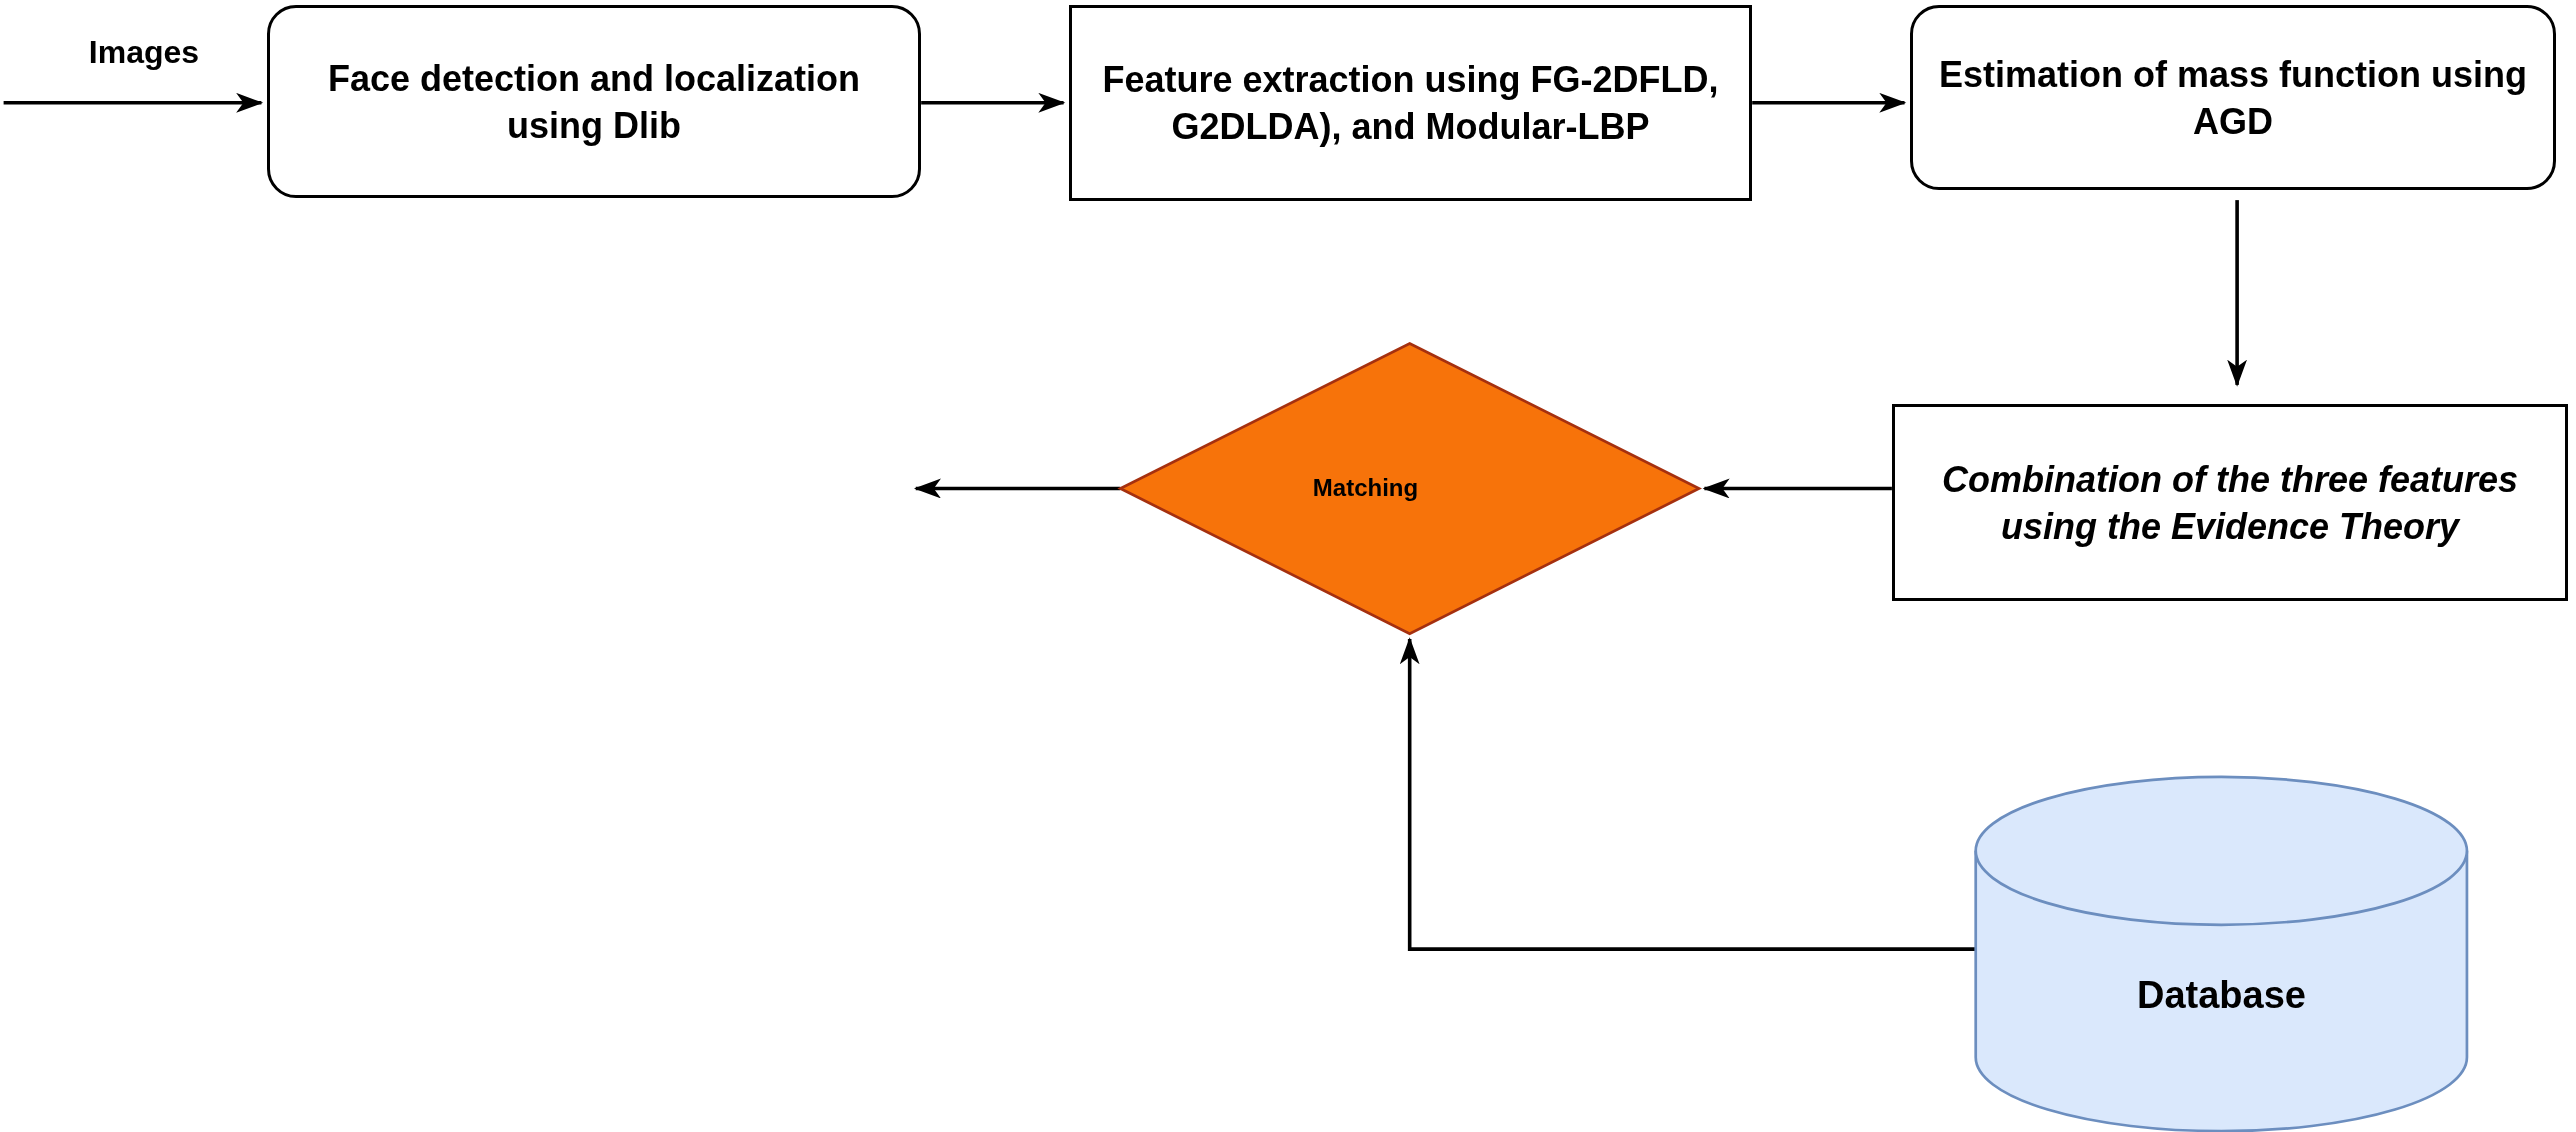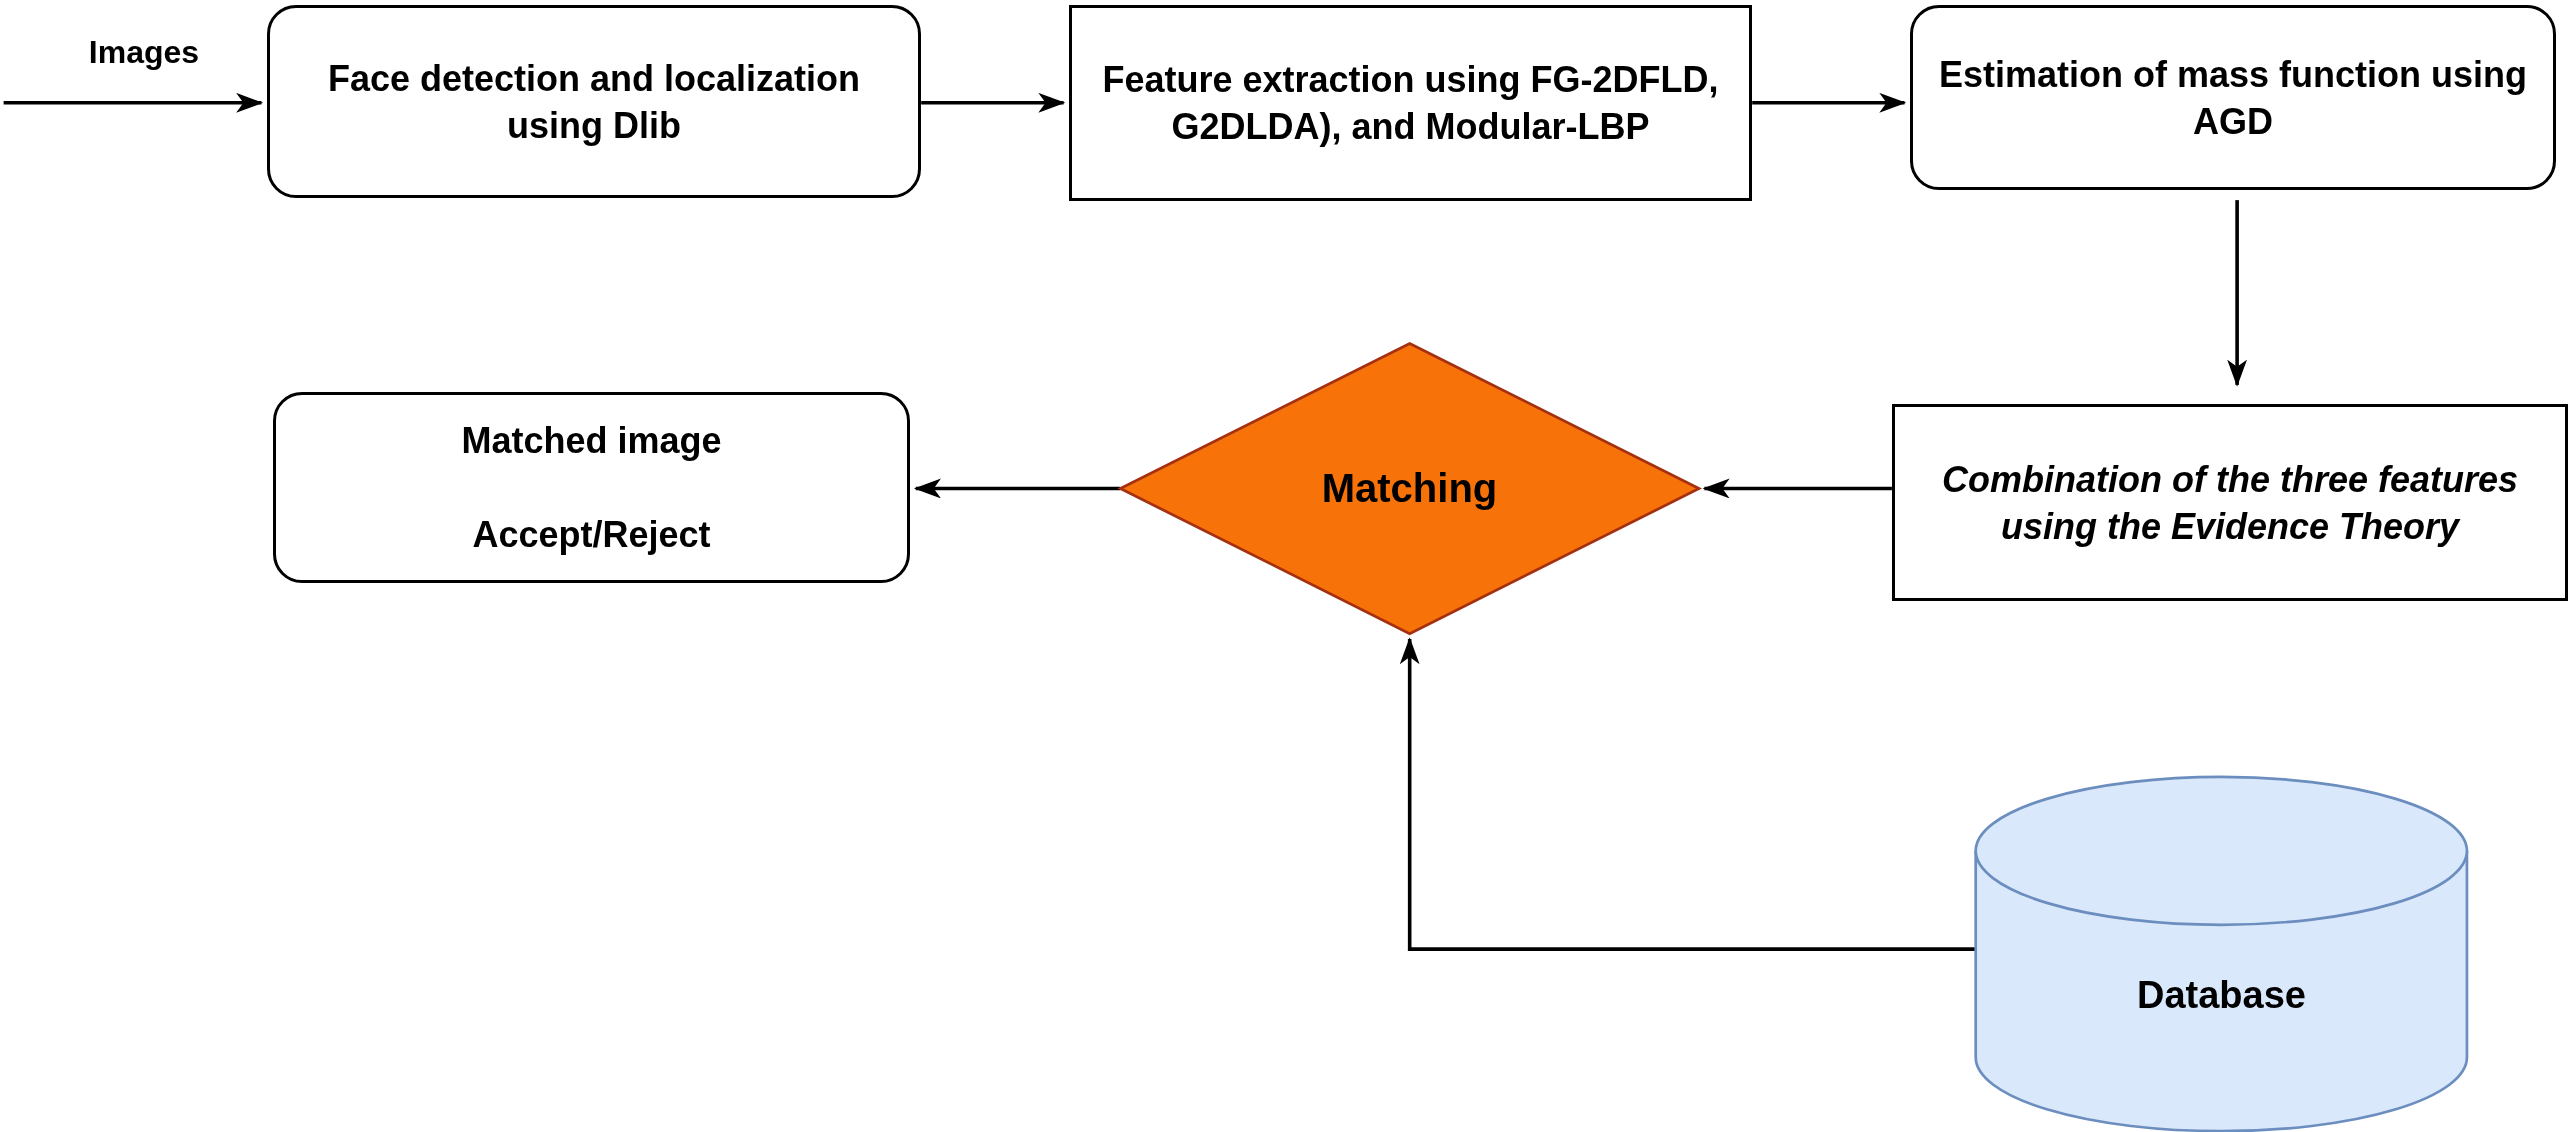--- a/index.html
+++ b/index.html
@@ -31,21 +31,21 @@
   .node-matched{left:273px;top:392px;width:637px;height:191px;}
   .node-combination{left:1892px;top:404px;width:676px;height:197px;font-style:italic;}
   .floating-label{
     position:absolute;
     display:flex;align-items:center;justify-content:center;
     text-align:center;
     color:#000000;font-weight:bold;
     white-space:pre-line;
   }
   .label-images{left:36px;top:27px;width:216px;height:50px;font-size:32px;}
-  .label-matching{left:1120px;top:343px;width:579px;height:290px;font-size:40px;}
+  .label-matching{left:1076px;top:343px;width:579px;height:290px;font-size:24px;}
   .label-database{left:1976px;top:966px;width:491px;height:58px;font-size:38px;}
 </style>
 </head>
 <body>
 
 <div class="canvas">
 
   <svg class="edges-layer" viewBox="0 0 2858 1257" xmlns="http://www.w3.org/2000/svg">
     <defs>
       <marker id="arrow" markerUnits="userSpaceOnUse" markerWidth="34" markerHeight="26" refX="28" refY="11" orient="auto">
@@ -90,22 +90,19 @@
 
   <div class="node node-feature">Feature extraction using FG-2DFLD,
 G2DLDA), and Modular-LBP</div>
 
   <div class="node rounded node-mass">Estimation of mass function using
 AGD</div>
 
   <div class="node node-combination">Combination of the three features
 using the Evidence Theory</div>
 
-  <div class="node rounded node-matched">Matched image
-
-Accept/Reject</div>
 
   <div class="floating-label label-matching">Matching</div>
 
   <div class="floating-label label-database">Database</div>
 
 </div>
 
 
 </body></html>

